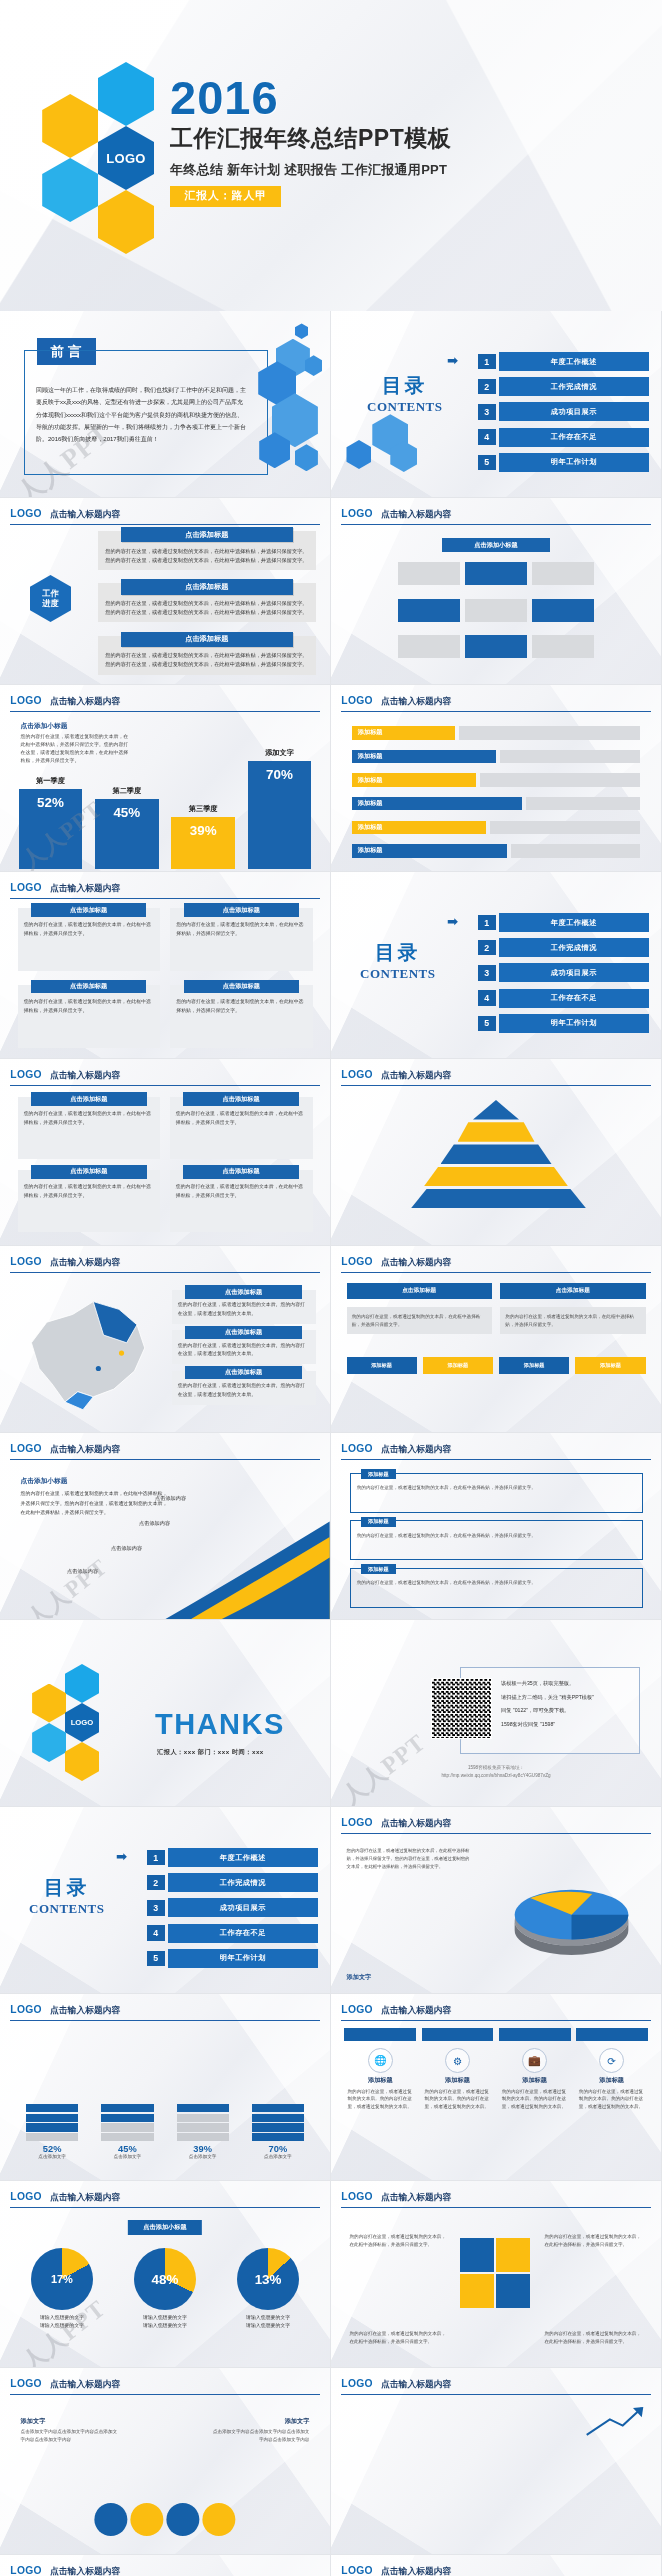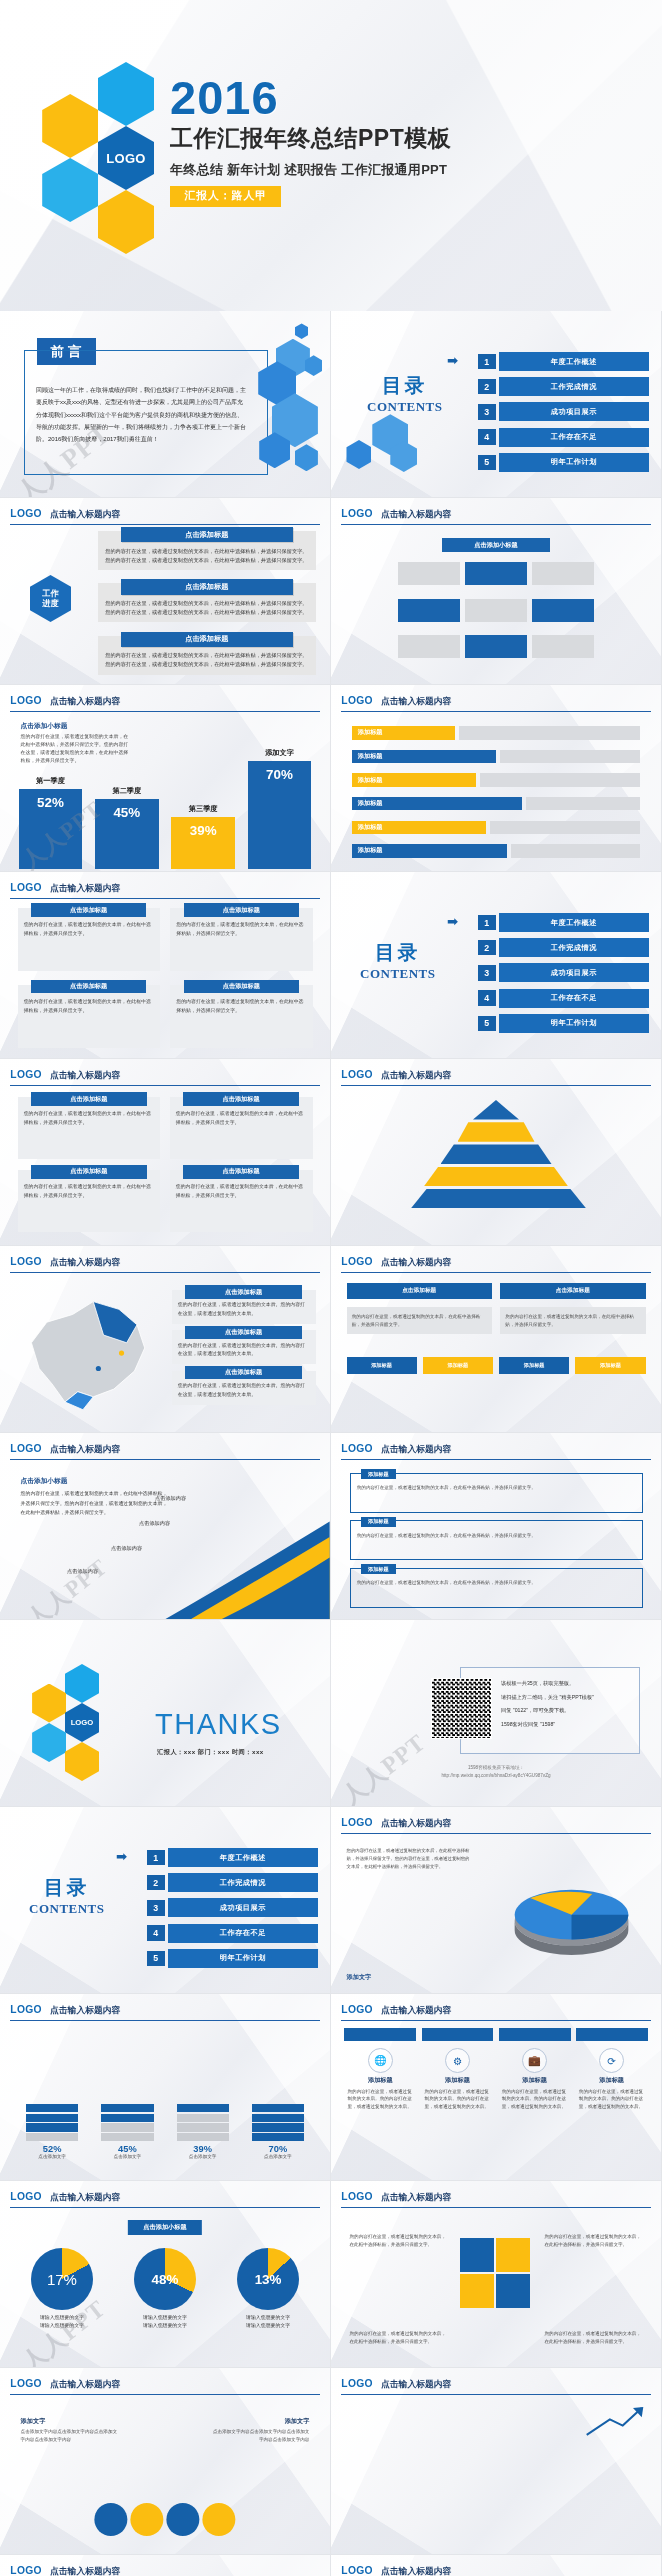--- a/index.html
+++ b/index.html
@@ -153,21 +153,21 @@
   
   .pyr{ position:absolute;left:50%;transform:translateX(-50%);top:41px;width:170px; }
   .pyr-l{ margin:0 auto 2.6px auto;color:#fff;font-size:6.2px;font-weight:bold;
           display:flex;align-items:center;justify-content:center;height:19.6px; }
 
   
   .map-ph{ position:absolute;left:15.5px;top:40px;width:139px;height:129px; }
 
   
   .th-hex{ position:absolute;left:29px;top:44px;width:108px;height:118px; }
-  .th-title{ position:absolute;left:155px;top:88px;font-size:29px;font-weight:normal;color:#1a7ec8;
+  .th-title{ position:absolute;left:155px;top:88px;font-size:29px;font-weight:bold;color:#1a7ec8;
              letter-spacing:1.5px;font-family:"Liberation Sans",sans-serif; }
   .th-meta{ position:absolute;left:157px;top:128px;font-size:6.2px;font-weight:bold;color:#333;letter-spacing:0.5px; }
 
   
   .qr-box{ position:absolute;left:129px;top:47px;right:20.6px;height:87px;border:0.5px solid #9fb6d4;background:rgba(255,255,255,.35); }
   .qr-img{ position:absolute;left:100px;top:58px;width:61px;height:61px;
            background:
              repeating-conic-gradient(#000 0 25%, #fff 0 50%) 0 0/4.6px 4.6px,
              #fff;
            border:1.5px solid #fff; }
@@ -774,21 +774,21 @@
       <div class="hdr">
         <span class="lg">LOGO</span>
         <span class="tt">点击输入标题内容</span>
       </div>
       <div style="position:absolute;left:50%;transform:translateX(-50%);top:39px;background:#1560a8;color:#fff;
                   font-size:6.2px;font-weight:bold;padding:3.1px 15.5px">点击添加小标题</div>
       <div style="position:absolute;left:15.5px;right:15.5px;top:67px;display:flex;gap:10.3px">
         <div style="flex:1;text-align:center">
           <div style="position:relative;width:62px;height:62px;margin:0 auto">
             <div style="position:absolute;inset:0;border-radius:50%;background:conic-gradient(#fbbd10 0 17%,#1560a8 17% 100%)"></div>
-            <div style="position:absolute;inset:0;display:flex;align-items:center;justify-content:center;color:#fff;font-size:15px;font-weight:normal">17%</div>
+            <div style="position:absolute;inset:0;display:flex;align-items:center;justify-content:center;color:#fff;font-size:11px;font-weight:bold">17%</div>
               </div>
           <div style="font-size:4.9px;line-height:1.6;margin-top:4.1px;color:#333">请输入您想要的文字</div>
           <div style="font-size:4.9px;line-height:1.6;color:#333">请输入您想要的文字</div>
             </div>
         <div style="flex:1;text-align:center">
           <div style="position:relative;width:62px;height:62px;margin:0 auto">
             <div style="position:absolute;inset:0;border-radius:50%;background:conic-gradient(#fbbd10 0 32%,#1560a8 32% 100%)"></div>
             <div style="position:absolute;inset:0;display:flex;align-items:center;justify-content:center;color:#fff;font-size:13.4px;font-weight:bold">48%</div>
               </div>
           <div style="font-size:4.9px;line-height:1.6;margin-top:4.1px;color:#333">请输入您想要的文字</div>

